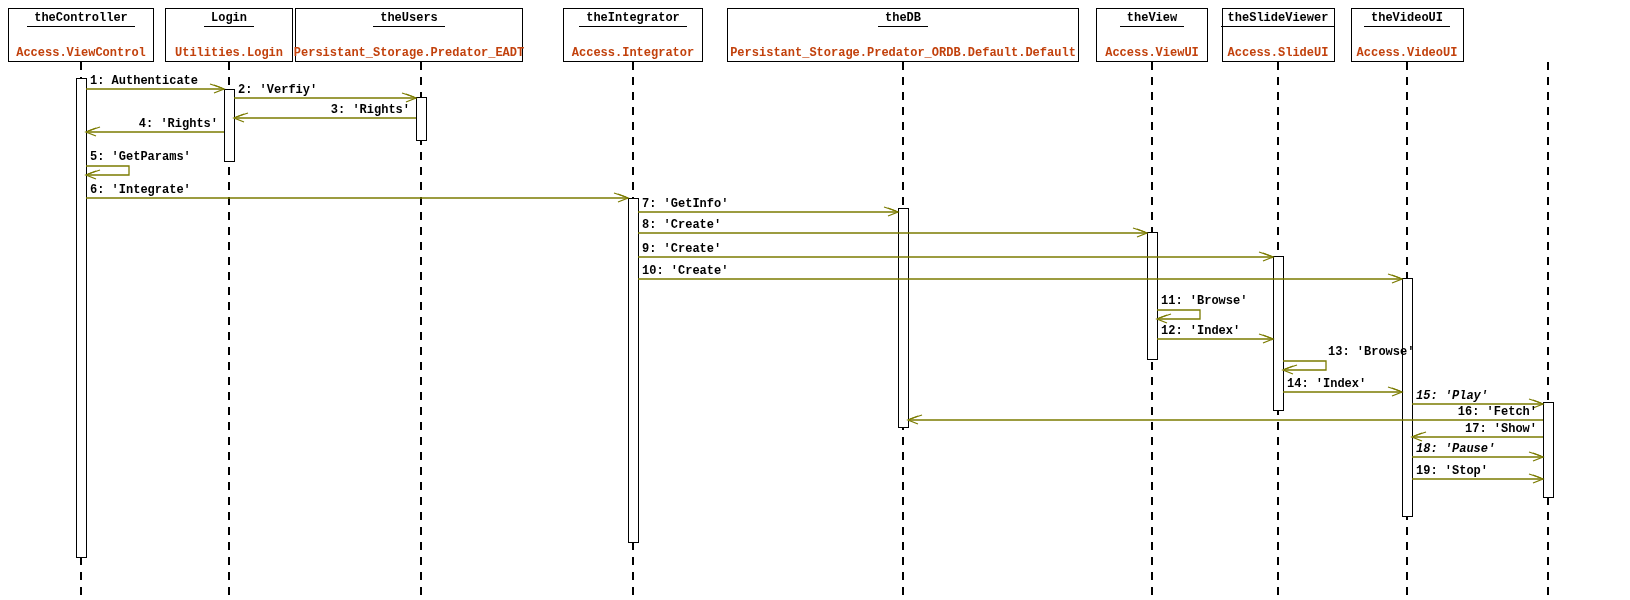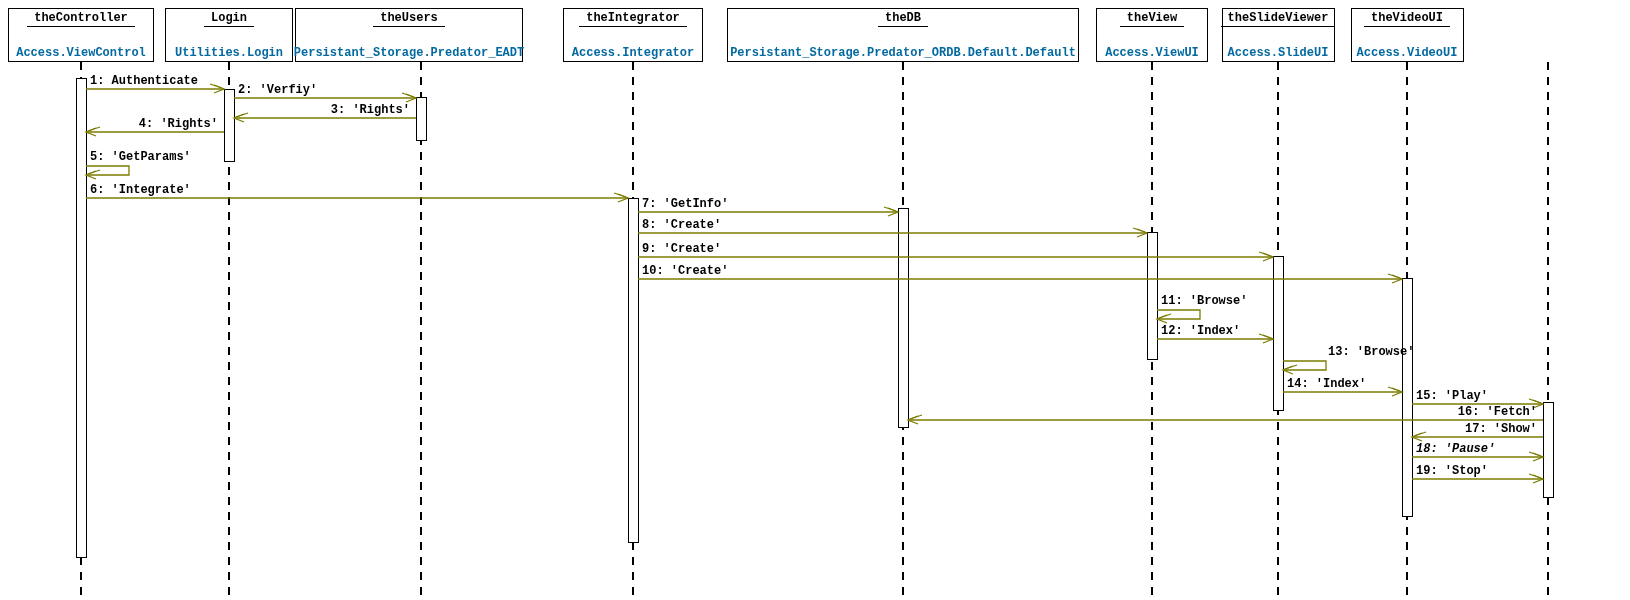--- a/index.html
+++ b/index.html
@@ -35,21 +35,21 @@
     font: bold 12px "Liberation Mono", monospace;
     line-height: 14px;
     color: #000;
     padding: 0 7px 1px 7px;
     border-bottom: 1.3px solid #000;
     white-space: pre;
   }
   .obj-class {
     font: bold 12px "Liberation Mono", monospace;
     line-height: 14px;
-    color: #0369a1;
+    color: #c2410c;
     white-space: pre;
   }
   .activation {
     position: absolute;
     box-sizing: border-box;
     width: 11px;
     border: 1px solid #000;
     background: #fff;
   }
   #arrow-layer {
@@ -226,18 +226,18 @@
     <div class="msg-label" style="left: 90px; top: 150px;">5: 'GetParams'</div>
     <div class="msg-label" style="left: 90px; top: 183px;">6: 'Integrate'</div>
     <div class="msg-label" style="left: 642px; top: 197px;">7: 'GetInfo'</div>
     <div class="msg-label" style="left: 642px; top: 218px;">8: 'Create'</div>
     <div class="msg-label" style="left: 642px; top: 242px;">9: 'Create'</div>
     <div class="msg-label" style="left: 642px; top: 264px;">10: 'Create'</div>
     <div class="msg-label" style="left: 1161px; top: 294px;">11: 'Browse'</div>
     <div class="msg-label" style="left: 1161px; top: 324px;">12: 'Index'</div>
     <div class="msg-label" style="left: 1287px; top: 345px; margin-left: 41px;">13: 'Browse'</div>
     <div class="msg-label" style="left: 1287px; top: 377px;">14: 'Index'</div>
-    <div class="msg-label" style="left: 1416px; top: 389px;">15: 'Play'</div>
+    <div class="msg-label" style="left: 1416px; top: 389px; font-style: italic;">15: 'Play'</div>
     <div class="msg-label right" style="left: 1537px; top: 405px;">16: 'Fetch'</div>
     <div class="msg-label right" style="left: 1537px; top: 422px;">17: 'Show'</div>
     <div class="msg-label" style="left: 1416px; top: 442px; font-style: italic;">18: 'Pause'</div>
     <div class="msg-label" style="left: 1416px; top: 464px;">19: 'Stop'</div>
   </div>
 
 </body></html>

